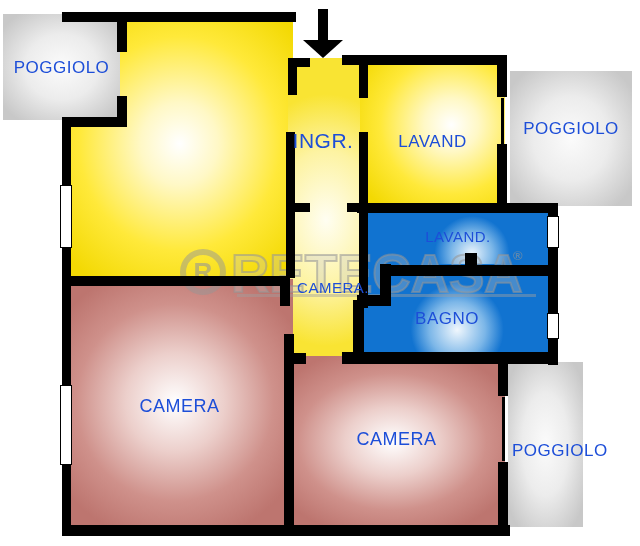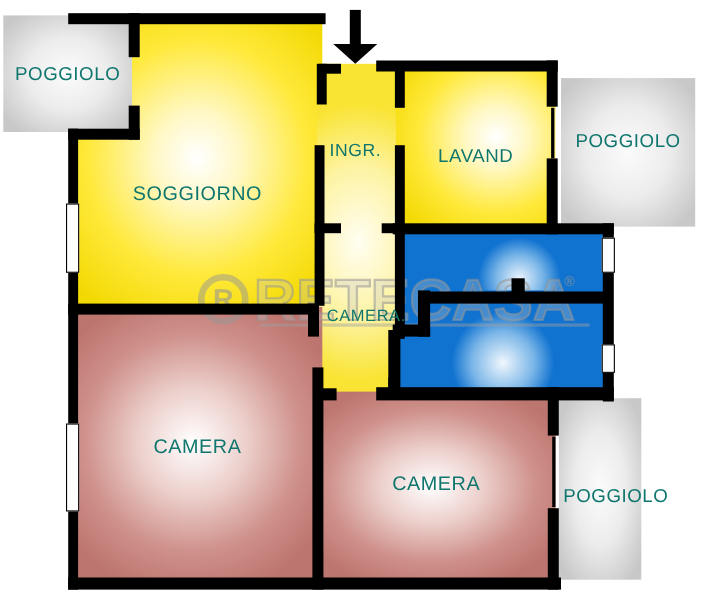--- a/index.html
+++ b/index.html
@@ -85,24 +85,24 @@
   .window { background:#fff; border:1.5px solid #000; }
   .win-sogg   { left:60px;  top:185px; width:12px; height:63px; }
   .win-cam1   { left:60px;  top:385px; width:12px; height:80px; }
   .win-lavand { left:547px; top:216px; width:12px; height:32px; }
   .win-bagno  { left:547px; top:313px; width:12px; height:26px; }
   .threshold { background:#000; }
   .th-cucina { left:501px; top:98px;  width:3px; height:46px; }
   .th-cam2   { left:502px; top:397px; width:3px; height:64px; }
 
   
-  .lbl { color:#0f766e; text-align:center; white-space:nowrap; letter-spacing:.5px; line-height:1; }
+  .lbl { color:#1d4ed8; text-align:center; white-space:nowrap; letter-spacing:.5px; line-height:1; }
   .lbl-pogg-tl { left:3px;   top:59px;  width:117px; font-size:17px; }
   .lbl-sogg    { left:66px;  top:167px; width:227px; font-size:18px; }
-  .lbl-ingr    { left:288px; top:130px; width:70px;  font-size:16px; }
+  .lbl-ingr    { left:288px; top:130px; width:70px;  font-size:21px; }
   .lbl-cucina  { left:360px; top:133px; width:145px; font-size:17px; }
   .lbl-pogg-r  { left:510px; top:120px; width:122px; font-size:17px; }
   .lbl-lavand  { left:362px; top:229px; width:192px; font-size:15px; }
   .lbl-disimp  { left:288px; top:280px; width:90px;  font-size:15px; }
   .lbl-bagno   { left:362px; top:310px; width:170px; font-size:17px; }
   .lbl-cam1    { left:66px;  top:397px; width:227px; font-size:18px; }
   .lbl-cam2    { left:288px; top:430px; width:217px; font-size:18px; }
   .lbl-pogg-br { left:512px; top:442px; font-size:17px; text-align:left; }
 
   
@@ -168,25 +168,26 @@
   <div class="wall w-cam2-stub"></div>
 
   <div class="window win-sogg"></div>
   <div class="window win-cam1"></div>
   <div class="window win-lavand"></div>
   <div class="window win-bagno"></div>
   <div class="threshold th-cucina"></div>
   <div class="threshold th-cam2"></div>
 
   <div class="lbl lbl-pogg-tl">POGGIOLO</div>
-  <div class="lbl lbl-sogg">SOGGIORNO</div>
   <div class="lbl lbl-ingr">INGR.</div>
   <div class="lbl lbl-cucina">LAVAND</div>
   <div class="lbl lbl-pogg-r">POGGIOLO</div>
+  <div class="lbl lbl-lavand">LAVAND.</div>
   <div class="lbl lbl-disimp">CAMERA.</div>
+  <div class="lbl lbl-bagno">BAGNO</div>
   <div class="lbl lbl-cam1">CAMERA</div>
   <div class="lbl lbl-cam2">CAMERA</div>
   <div class="lbl lbl-pogg-br">POGGIOLO</div>
 
   <div class="arrow-shaft"></div>
   <div class="arrow-head"></div>
 
 </div>
 
 </body></html>

